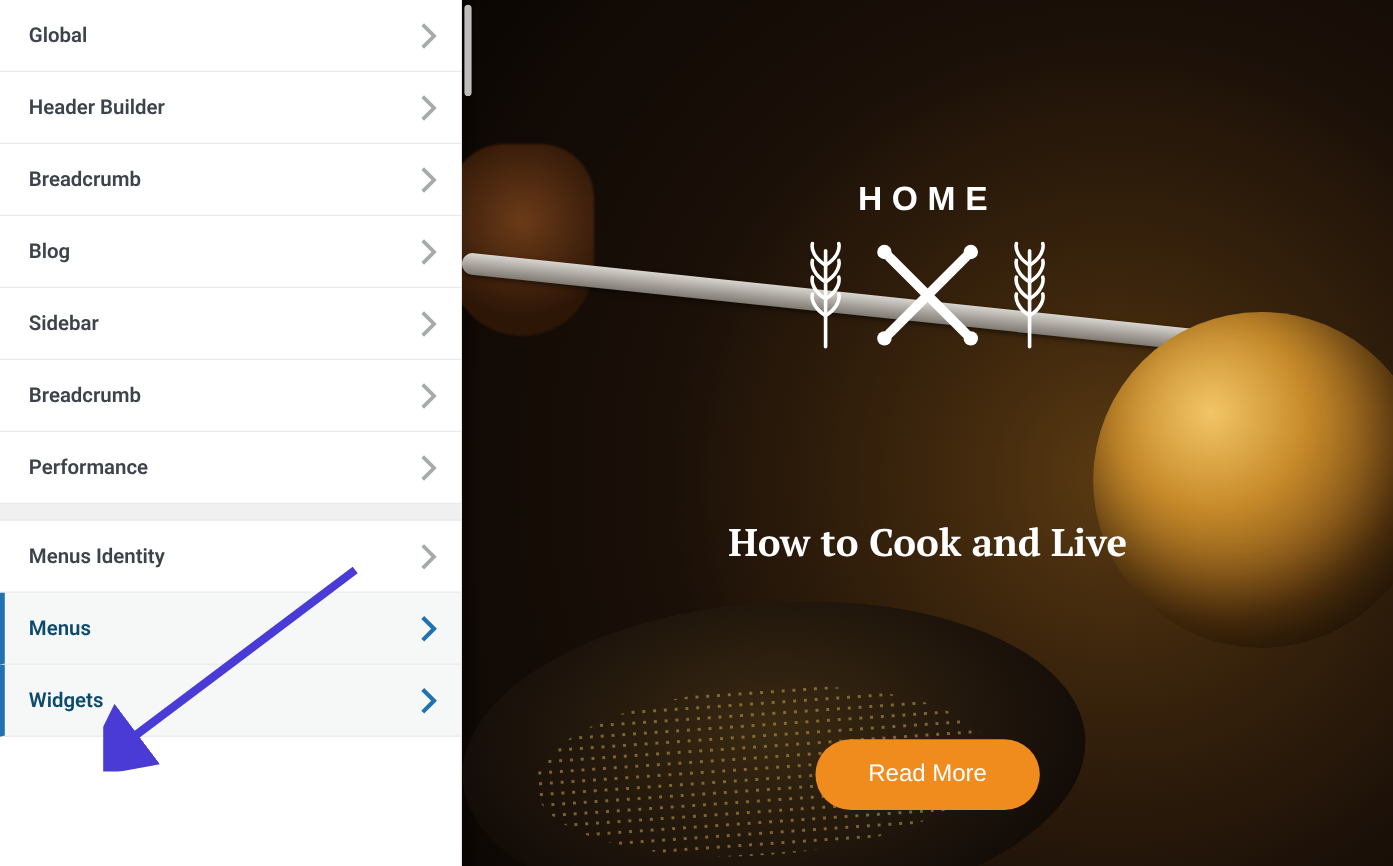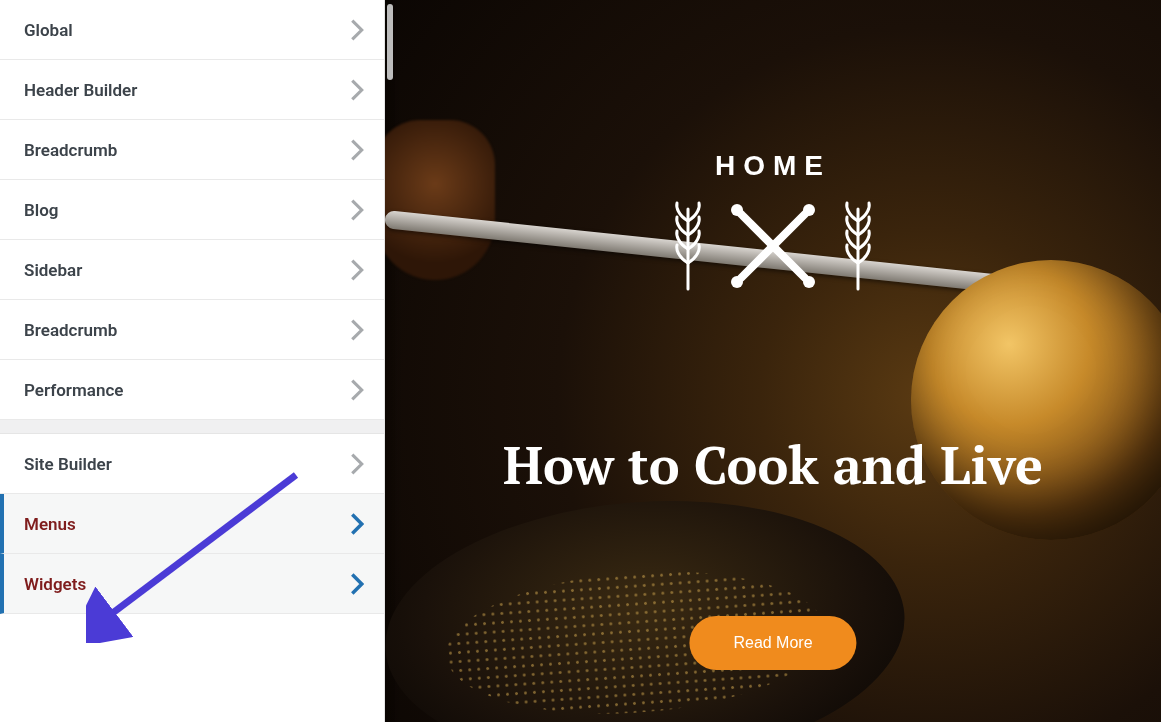--- a/index.html
+++ b/index.html
@@ -11,21 +11,21 @@
     display: flex; align-items: center; justify-content: space-between;
     padding: 0 20px 0 24px; height: 60px;
     border-bottom: 1px solid #e9e9e9;
     font-size: 17px; font-weight: 600; color: #3c434a;
     cursor: pointer; background:#fff;
   }
   .menu-item .chev { color:#a7aaad; }
   .section-gap { height: 14px; background: #f0f0f1; border-bottom: 1px solid #e5e5e5; }
   .menu-item.active {
     background: #f6f7f7;
-    color: #7f1d1d;
+    color: #0c4a6e;
     border-left: 4px solid #2271b1;
     padding-left: 20px;
   }
   .menu-item.active .chev { color:#2271b1; }
   .chev svg { width: 14px; height: 22px; display:block; }
   
   .arrow-annot { position:absolute; left:86px; top:463px; pointer-events:none; }
   
   .preview { flex:1; position:relative; background: radial-gradient(circle at 70% 55%, #5a3a12 0%, #3a240c 25%, #1b1008 55%, #0b0603 100%); overflow:hidden; }
   .preview::before{
@@ -39,22 +39,22 @@
   .hand { position:absolute; left:-10px; top:120px; width:120px; height:160px; background: radial-gradient(circle at 50% 40%, #6b3b18, #2e1607 70%); border-radius:60px 60px 80px 80px; filter: blur(1px);}
   .ladle-bowl { position:absolute; right:-30px; top:260px; width:280px; height:280px; border-radius:50%; background: radial-gradient(circle at 35% 30%, #f2c566 0%, #c78a2a 30%, #6e4312 65%, #2d1a06 100%); box-shadow: inset -20px -30px 60px rgba(0,0,0,.6);}
   .pan { position:absolute; left:0; bottom:-40px; width:520px; height:260px; border-radius:50%; background: radial-gradient(ellipse at 50% 40%, #3a2a12 0%, #1a110a 60%, #050302 100%); transform:rotate(-4deg);}
   .pan::after{ content:""; position:absolute; left:60px; top:70px; width:380px; height:140px; border-radius:50%;
     background-image: radial-gradient(#caa24e 1.2px, transparent 1.6px); background-size:9px 9px; opacity:.55;}
   
   .logo-wrap { position:absolute; left:50%; top:150px; transform:translateX(-50%); text-align:center; color:#fff; }
   .logo-wrap .curve-top, .logo-wrap .curve-bot { font-family: Liberation Sans, sans-serif; font-size:28px; letter-spacing:8px; font-weight:600;}
   .logo-core { display:flex; align-items:center; justify-content:center; gap:18px; margin:14px 0; }
   .wheat svg, .pins svg { display:block; }
-  .headline { position:absolute; left:50%; top:432px; transform:translateX(-50%); width:560px; text-align:center; color:#fff; font-family: "PT Serif", Georgia, serif; font-weight:700; font-size:52px; line-height:1.25;}
-  .cta { position:absolute; left:50%; top:616px; transform:translateX(-50%); background:#f08b1d; color:#fff; font-size:16px; padding:18px 44px; border-radius:999px; border:none; cursor:pointer;}
+  .headline { position:absolute; left:50%; top:432px; transform:translateX(-50%); width:560px; text-align:center; color:#fff; font-family: "PT Serif", Georgia, serif; font-weight:700; font-size:32px; line-height:1.25;}
+  .cta { position:absolute; left:50%; top:616px; transform:translateX(-50%); background:#f08b1d; color:#fff; font-size:20px; padding:18px 44px; border-radius:999px; border:none; cursor:pointer;}
 </style>
 </head>
 <body>
 
 <div class="app">
 
   <div class="sidebar">
 
     <div class="menu-item">
       <span>Global</span>
@@ -109,21 +109,21 @@
       <span class="chev">
           <svg viewBox="0 0 8 14">
             <path d="M1 1l6 6-6 6" fill="none" stroke="currentColor" stroke-width="2"></path>
           </svg>
         </span>
     </div>
 
     <div class="section-gap"></div>
 
     <div class="menu-item">
-      <span>Site Builder</span>
+      <span>Menus Identity</span>
       <span class="chev">
           <svg viewBox="0 0 8 14">
             <path d="M1 1l6 6-6 6" fill="none" stroke="currentColor" stroke-width="2"></path>
           </svg>
         </span>
     </div>
     <div class="menu-item active">
       <span>Menus</span>
       <span class="chev">
           <svg viewBox="0 0 8 14">

